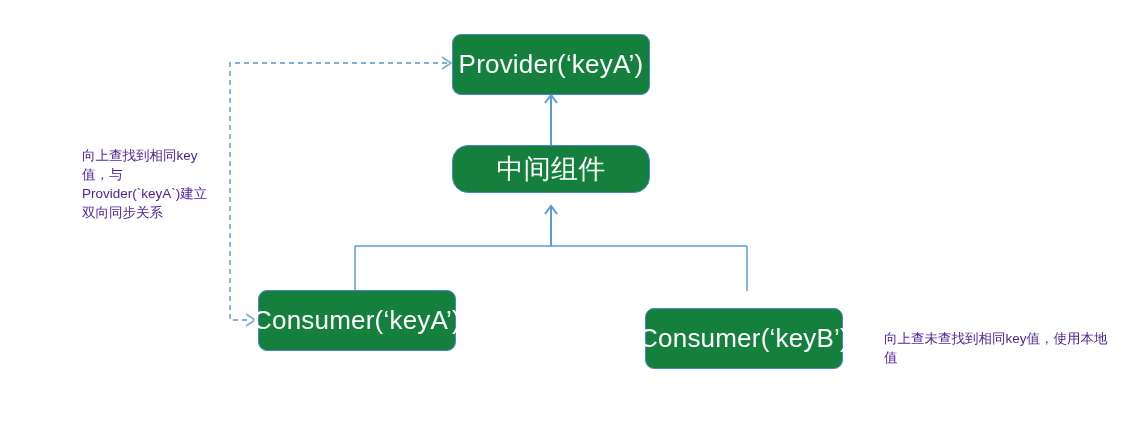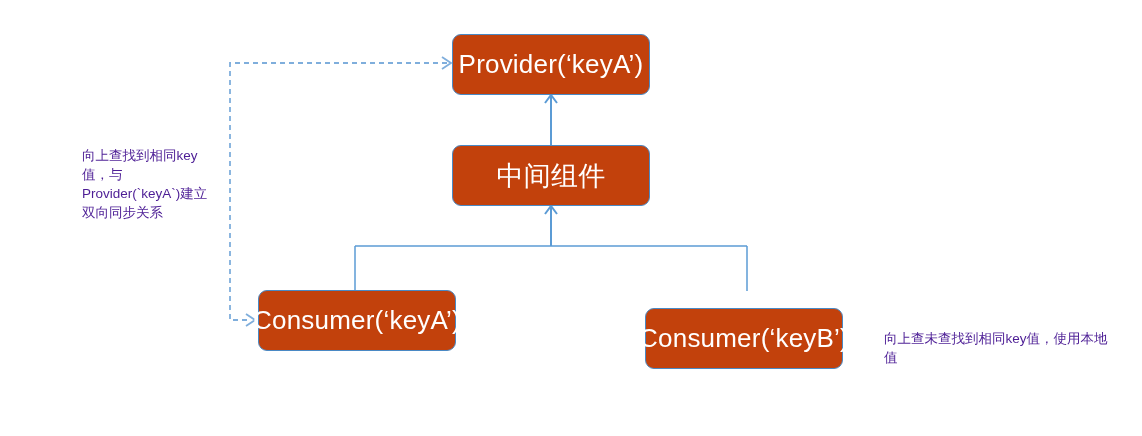--- a/index.html
+++ b/index.html
@@ -17,21 +17,21 @@
   #canvas {
     position: absolute;
     left: 0;
     top: 0;
     width: 1142px;
     height: 436px;
   }
   .node {
     position: absolute;
     box-sizing: border-box;
-    background: #c2410c;
+    background: #15803d;
     border: 1px solid #4A89C4;
     border-radius: 9px;
     color: #ffffff;
     display: flex;
     align-items: center;
     justify-content: center;
     font-size: 26px;
     font-weight: 400;
     letter-spacing: 0.2px;
     white-space: nowrap;
@@ -42,21 +42,22 @@
   #node-provider {
     left: 452px;
     top: 34px;
     width: 198px;
     height: 61px;
   }
   #node-middle {
     left: 452px;
     top: 145px;
     width: 198px;
-    height: 61px;
+    height: 48px;
+    border-radius: 16px;
   }
   #node-consumer-a {
     left: 258px;
     top: 290px;
     width: 198px;
     height: 61px;
   }
   #node-consumer-b {
     left: 645px;
     top: 308px;

